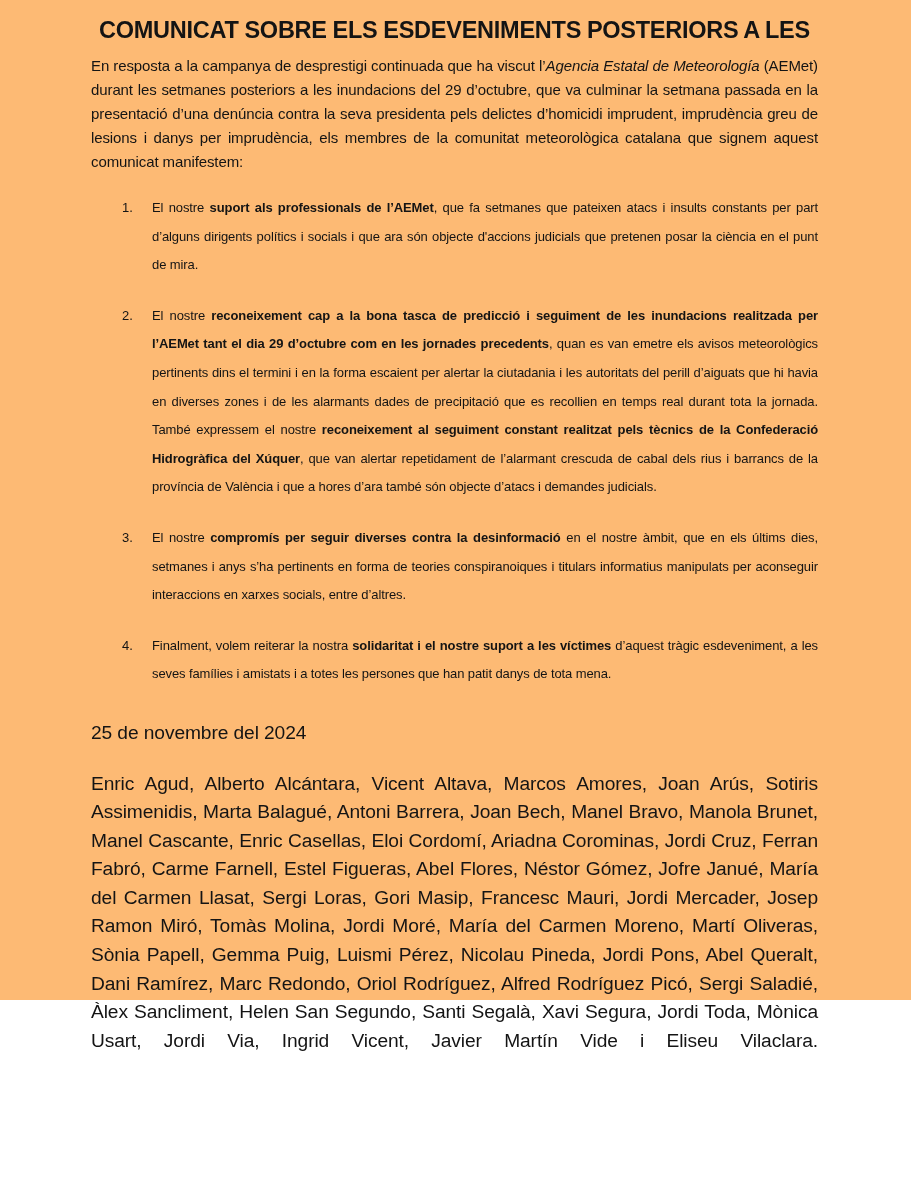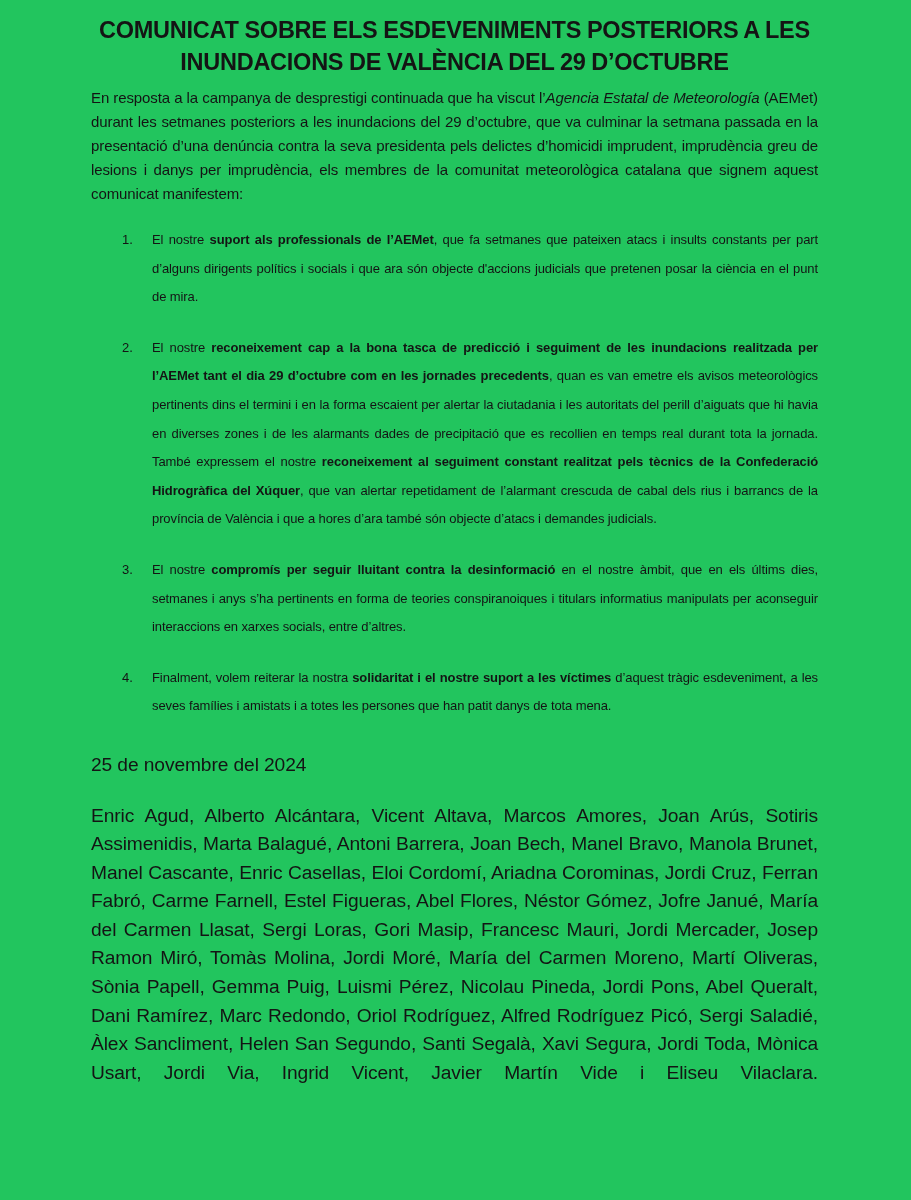--- a/index.html
+++ b/index.html
@@ -11,23 +11,23 @@
     width: 911px;
     height: 1200px;
     overflow: hidden;
     font-family: "Liberation Sans", "DejaVu Sans", sans-serif;
     color: #141414;
     -webkit-font-smoothing: antialiased;
   }
   .page {
     box-sizing: border-box;
     width: 911px;
-    height: 1200px;
+    height: 1000px;
     padding: 14px 93px 0 91px;
-    background: #22c55e;
+    background: #fdba74;
   }
 
   
   .doc-title {
     text-align: center;
     font-weight: bold;
     font-size: 23.5px;
     line-height: 32px;
     letter-spacing: -0.25px;
     margin: 0;
@@ -101,31 +101,30 @@
     width: 100%;
   }
 </style>
 </head>
 <body>
 
 <div class="page">
 
   <h1 class="doc-title">
     <span class="t-line">COMUNICAT SOBRE ELS ESDEVENIMENTS POSTERIORS A LES</span>
-    <span class="t-line">INUNDACIONS DE VALÈNCIA DEL 29 D’OCTUBRE</span>
   </h1>
 
   <p class="intro">
     <span>En resposta a la campanya de desprestigi continuada que ha viscut l’</span><em>Agencia Estatal de Meteorología</em><span> (AEMet) durant les setmanes posteriors a les inundacions del 29 d’octubre, que va culminar la setmana passada en la presentació d’una denúncia contra la seva presidenta pels delictes d’homicidi imprudent, imprudència greu de lesions i danys per imprudència, els membres de la comunitat meteorològica catalana que signem aquest comunicat manifestem:</span>
   </p>
 
   <ol class="claims">
       <li><span>El nostre </span><b>suport als professionals de l’AEMet</b><span>, que fa setmanes que pateixen atacs i insults constants per part d’alguns dirigents polítics i socials i que ara són objecte d'accions judicials que pretenen posar la ciència en el punt de mira.</span></li>
       <li><span>El nostre </span><b>reconeixement cap a la bona tasca de predicció i seguiment de les inundacions realitzada per l’AEMet tant el dia 29 d’octubre com en les jornades precedents</b><span>, quan es van emetre els avisos meteorològics pertinents dins el termini i en la forma escaient per alertar la ciutadania i les autoritats del perill d’aiguats que hi havia en diverses zones i de les alarmants dades de precipitació que es recollien en temps real durant tota la jornada. També expressem el nostre </span><b>reconeixement al seguiment constant realitzat pels tècnics de la Confederació Hidrogràfica del Xúquer</b><span>, que van alertar repetidament de l’alarmant crescuda de cabal dels rius i barrancs de la província de València i que a hores d’ara també són objecte d’atacs i demandes judicials.</span></li>
-      <li><span>El nostre </span><b>compromís per seguir lluitant contra la desinformació</b><span> en el nostre àmbit, que en els últims dies, setmanes i anys s’ha pertinents en forma de teories conspiranoiques i titulars informatius manipulats per aconseguir interaccions en xarxes socials, entre d’altres.</span></li>
+      <li><span>El nostre </span><b>compromís per seguir diverses contra la desinformació</b><span> en el nostre àmbit, que en els últims dies, setmanes i anys s’ha pertinents en forma de teories conspiranoiques i titulars informatius manipulats per aconseguir interaccions en xarxes socials, entre d’altres.</span></li>
       <li><span>Finalment, volem reiterar la nostra </span><b>solidaritat i el nostre suport a les víctimes</b><span> d’aquest tràgic esdeveniment, a les seves famílies i amistats i a totes les persones que han patit danys de tota mena.</span></li>
     </ol>
 
   <p class="doc-date">25 de novembre del 2024</p>
 
   <p class="signatories">Enric Agud, Alberto Alcántara, Vicent Altava, Marcos Amores, Joan Arús, Sotiris Assimenidis, Marta Balagué, Antoni Barrera, Joan Bech, Manel Bravo, Manola Brunet, Manel Cascante, Enric Casellas, Eloi Cordomí, Ariadna Corominas, Jordi Cruz, Ferran Fabró, Carme Farnell, Estel Figueras, Abel Flores, Néstor Gómez, Jofre Janué, María del Carmen Llasat, Sergi Loras, Gori Masip, Francesc Mauri, Jordi Mercader, Josep Ramon Miró, Tomàs Molina, Jordi Moré, María del Carmen Moreno, Martí Oliveras, Sònia Papell, Gemma Puig, Luismi Pérez, Nicolau Pineda, Jordi Pons, Abel Queralt, Dani Ramírez, Marc Redondo, Oriol Rodríguez, Alfred Rodríguez Picó, Sergi Saladié, Àlex Sancliment, Helen San Segundo, Santi Segalà, Xavi Segura, Jordi Toda, Mònica Usart, Jordi Via, Ingrid Vicent, Javier Martín Vide i Eliseu Vilaclara.</p>
 
 </div>
 
 </body></html>

